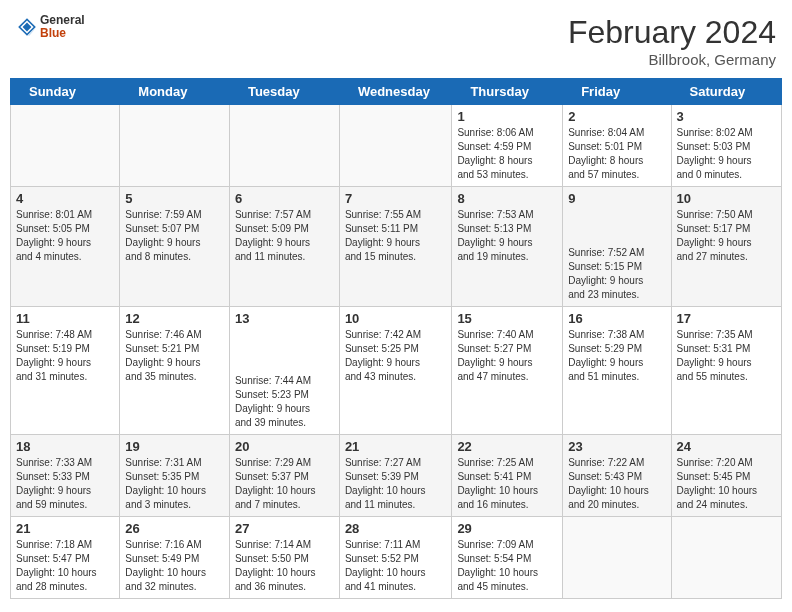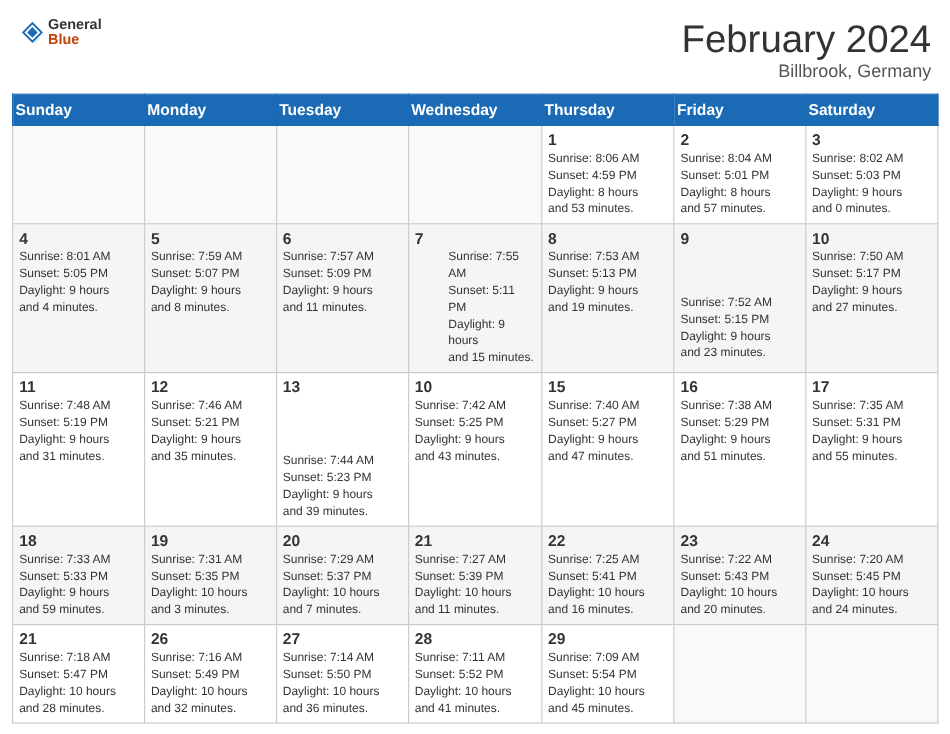--- a/index.html
+++ b/index.html
@@ -49,21 +49,21 @@
       width: 100%;
       border-collapse: collapse;
       border: 1px solid #ccc;
     }
     .calendar th {
       background-color: #1a6ab5;
       color: #fff;
       font-size: 13px;
       font-weight: bold;
       text-align: left;
-      padding: 5px 2px;
+      padding: 5px 18px;
       border: 1px solid #1a6ab5;
     }
     .calendar td {
       vertical-align: top;
       border: 1px solid #ccc;
       padding: 4px 5px;
       width: 113px;
       min-height: 80px;
       font-size: 10px;
       color: #333;
@@ -172,21 +172,21 @@
         </td>
         <td>
           <span class="day-number">6</span>
           <div class="day-info" style="white-space: pre-line;">Sunrise: 7:57 AM
 Sunset: 5:09 PM
 Daylight: 9 hours
 and 11 minutes.</div>
         </td>
         <td>
           <span class="day-number">7</span>
-          <div class="day-info" style="white-space: pre-line; margin-left: 28px;">Sunrise: 7:55 AM
+          <div class="day-info" style="white-space: pre-line;">Sunrise: 7:55 AM
 Sunset: 5:11 PM
 Daylight: 9 hours
 and 15 minutes.</div>
         </td>
         <td>
           <span class="day-number">8</span>
           <div class="day-info" style="white-space: pre-line;">Sunrise: 7:53 AM
 Sunset: 5:13 PM
 Daylight: 9 hours
 and 19 minutes.</div>

